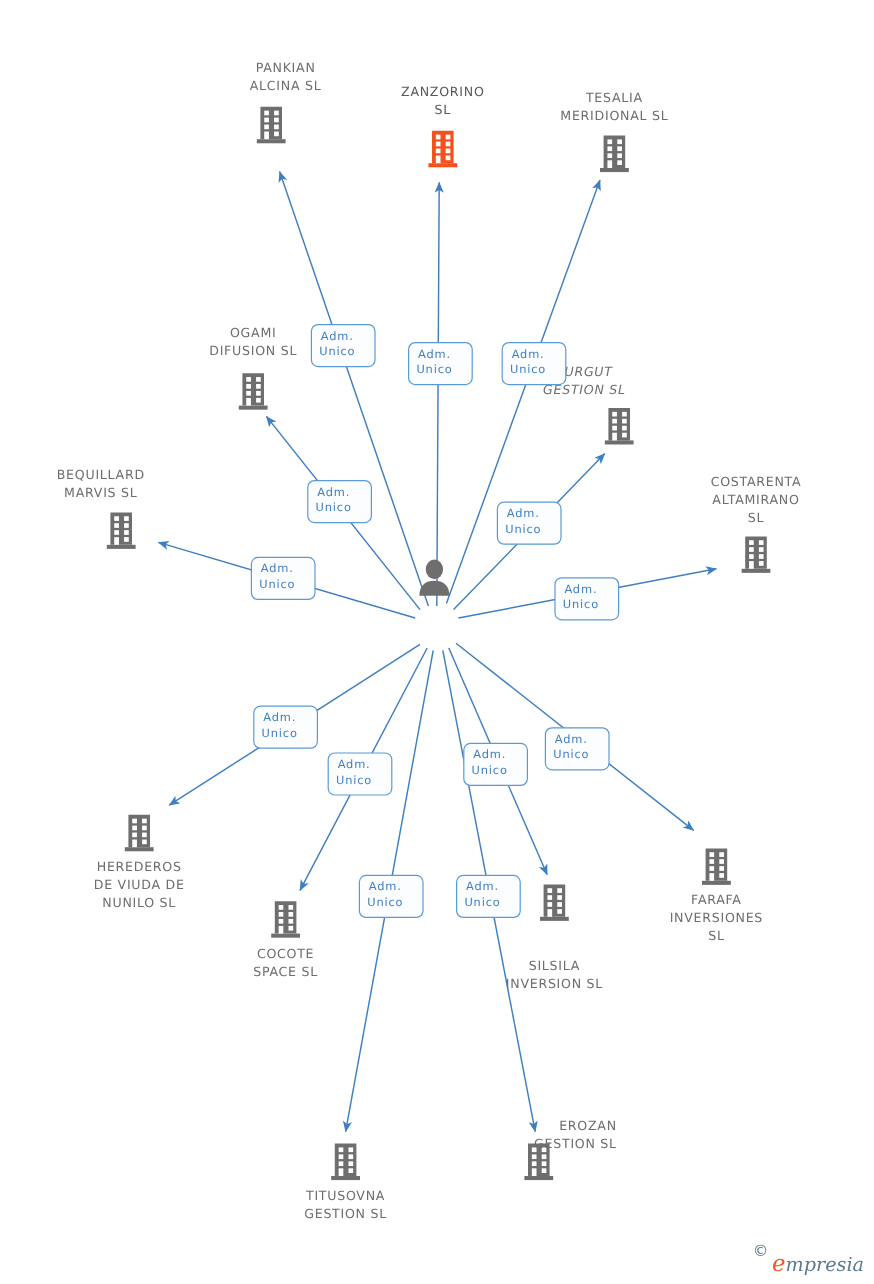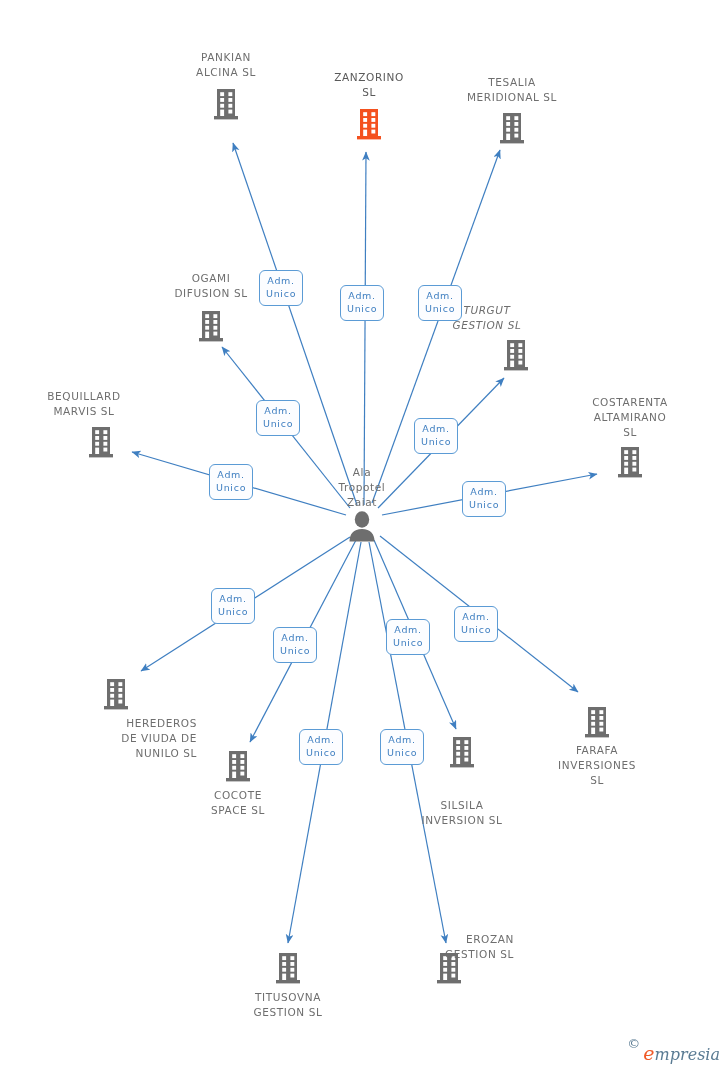--- a/index.html
+++ b/index.html
@@ -50,21 +50,21 @@
   .edge-label {
     position: absolute;
     border: 1.3px solid #5b9bd5;
     border-radius: 6px;
     background: #fcfdff;
     color: #3f7fc1;
     font-size: 9.5px;
     line-height: 12.5px;
     letter-spacing: 0.7px;
     text-align: center;
-    padding: 4px 6px 5px 6px;
+    padding: 4px 16px 5px 6px;
     white-space: pre-line;
     box-sizing: border-box;
   }
   .watermark {
     position: absolute;
     right: 8px;
     bottom: 6px;
     display: flex;
     align-items: center;
     gap: 3px;
@@ -110,43 +110,40 @@
         <line x1="356" y1="540" x2="250" y2="742" stroke="#3f7fc1" stroke-width="1.2" marker-end="url(#arrow)"></line>
         <line x1="361" y1="542" x2="288" y2="943" stroke="#3f7fc1" stroke-width="1.2" marker-end="url(#arrow)"></line>
         <line x1="369" y1="542" x2="446" y2="943" stroke="#3f7fc1" stroke-width="1.2" marker-end="url(#arrow)"></line>
         <line x1="374" y1="540" x2="456" y2="729" stroke="#3f7fc1" stroke-width="1.2" marker-end="url(#arrow)"></line>
         <line x1="380" y1="536" x2="578" y2="692" stroke="#3f7fc1" stroke-width="1.2" marker-end="url(#arrow)"></line>
       </g>
   </svg>
 
   <div id="node-layer">
       <div class="node" style="left: 362px; top: 465px;">
-        <div class="caption">Ala
-Tropotel
-Zaiat</div>
         <div class="glyph"><svg width="30" height="32" viewBox="0 0 30 32">
             <ellipse cx="15" cy="9.5" rx="7.2" ry="8.2" fill="#6e6e6e"></ellipse>
             <path d="M15,19 C23.5,19 27.5,24 27.5,31.5 L2.5,31.5 C2.5,24 6.5,19 15,19 Z" fill="#6e6e6e"></path>
           </svg></div>
       </div>
       <div class="node" style="left: 226px; top: 87px;">
         <div class="glyph"><svg width="28" height="34" viewBox="0 0 28 34">
             <path d="M5,2 H23 V29 H5 Z" fill="#6e6e6e"></path>
             <rect x="2" y="29" width="24" height="3.4" fill="#6e6e6e"></rect>
             <rect x="8.2" y="5.2" width="3.9" height="3.9" fill="#ffffff"></rect>
             <rect x="16.4" y="5.2" width="3.9" height="3.9" fill="#ffffff"></rect>
             <rect x="8.2" y="11" width="3.9" height="3.9" fill="#ffffff"></rect>
             <rect x="16.4" y="11" width="3.9" height="3.9" fill="#ffffff"></rect>
             <rect x="8.2" y="16.8" width="3.9" height="3.9" fill="#ffffff"></rect>
             <rect x="16.4" y="16.8" width="3.9" height="3.9" fill="#ffffff"></rect>
             <rect x="16.4" y="22.6" width="3.9" height="3.9" fill="#ffffff"></rect>
             <rect x="8.2" y="22.6" width="3.9" height="6.4" fill="#ffffff"></rect>
           </svg></div>
       </div>
-      <div class="node" style="left: 226px; top: 50px;">
+      <div class="node" style="left: 238px; top: 50px;">
         <div class="caption">PANKIAN
 ALCINA  SL</div>
       </div>
       <div class="node" style="left: 369px; top: 107px;">
         <div class="glyph"><svg width="28" height="34" viewBox="0 0 28 34">
             <path d="M5,2 H23 V29 H5 Z" fill="#f4511e"></path>
             <rect x="2" y="29" width="24" height="3.4" fill="#f4511e"></rect>
             <rect x="8.2" y="5.2" width="3.9" height="3.9" fill="#ffffff"></rect>
             <rect x="16.4" y="5.2" width="3.9" height="3.9" fill="#ffffff"></rect>
             <rect x="8.2" y="11" width="3.9" height="3.9" fill="#ffffff"></rect>
@@ -259,21 +256,21 @@
             <rect x="8.2" y="5.2" width="3.9" height="3.9" fill="#ffffff"></rect>
             <rect x="16.4" y="5.2" width="3.9" height="3.9" fill="#ffffff"></rect>
             <rect x="8.2" y="11" width="3.9" height="3.9" fill="#ffffff"></rect>
             <rect x="16.4" y="11" width="3.9" height="3.9" fill="#ffffff"></rect>
             <rect x="8.2" y="16.8" width="3.9" height="3.9" fill="#ffffff"></rect>
             <rect x="16.4" y="16.8" width="3.9" height="3.9" fill="#ffffff"></rect>
             <rect x="16.4" y="22.6" width="3.9" height="3.9" fill="#ffffff"></rect>
             <rect x="8.2" y="22.6" width="3.9" height="6.4" fill="#ffffff"></rect>
           </svg></div>
       </div>
-      <div class="node" style="left: 132px; top: 716px; text-align: right;">
+      <div class="node" style="left: 116px; top: 716px;">
         <div class="caption">HEREDEROS
 DE VIUDA DE
 NUNILO  SL</div>
       </div>
       <div class="node" style="left: 238px; top: 749px;">
         <div class="glyph"><svg width="28" height="34" viewBox="0 0 28 34">
             <path d="M5,2 H23 V29 H5 Z" fill="#6e6e6e"></path>
             <rect x="2" y="29" width="24" height="3.4" fill="#6e6e6e"></rect>
             <rect x="8.2" y="5.2" width="3.9" height="3.9" fill="#ffffff"></rect>
             <rect x="16.4" y="5.2" width="3.9" height="3.9" fill="#ffffff"></rect>

